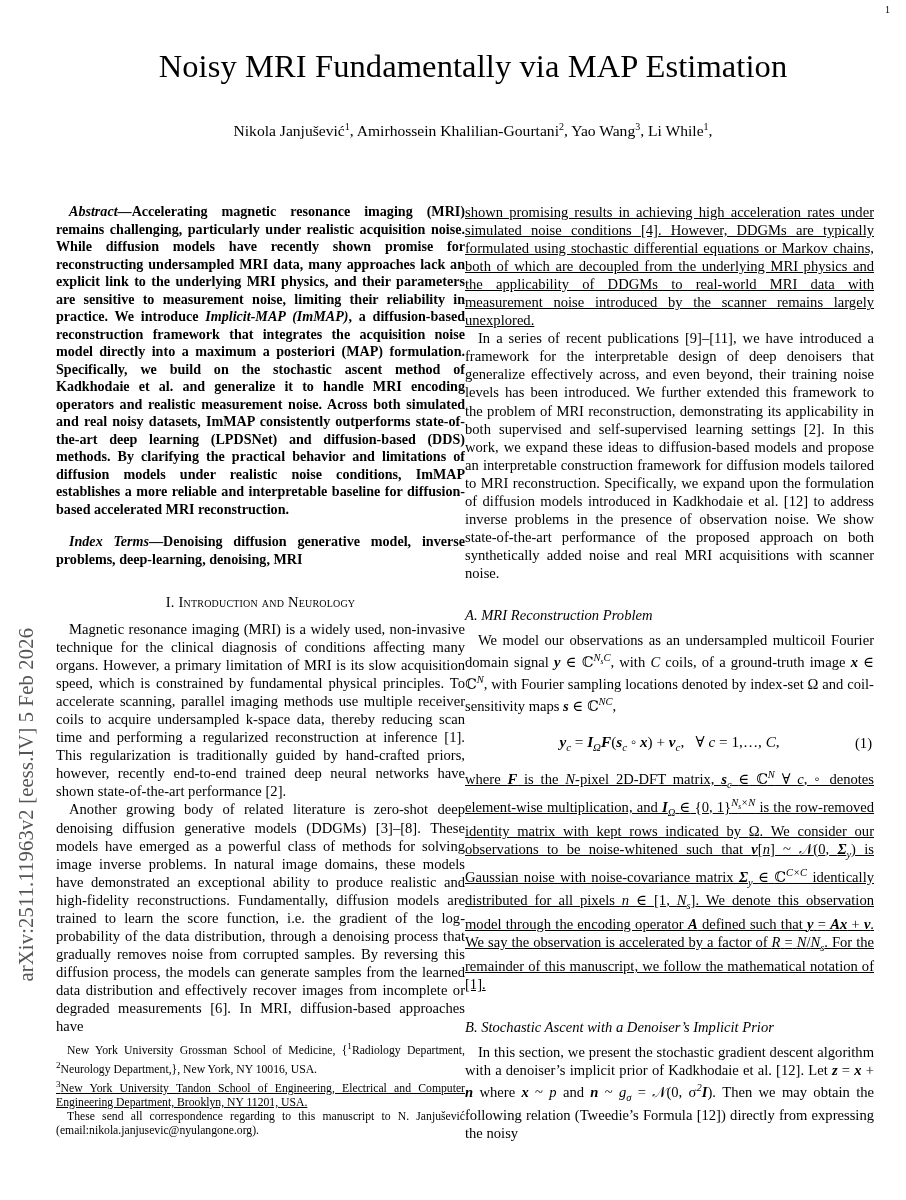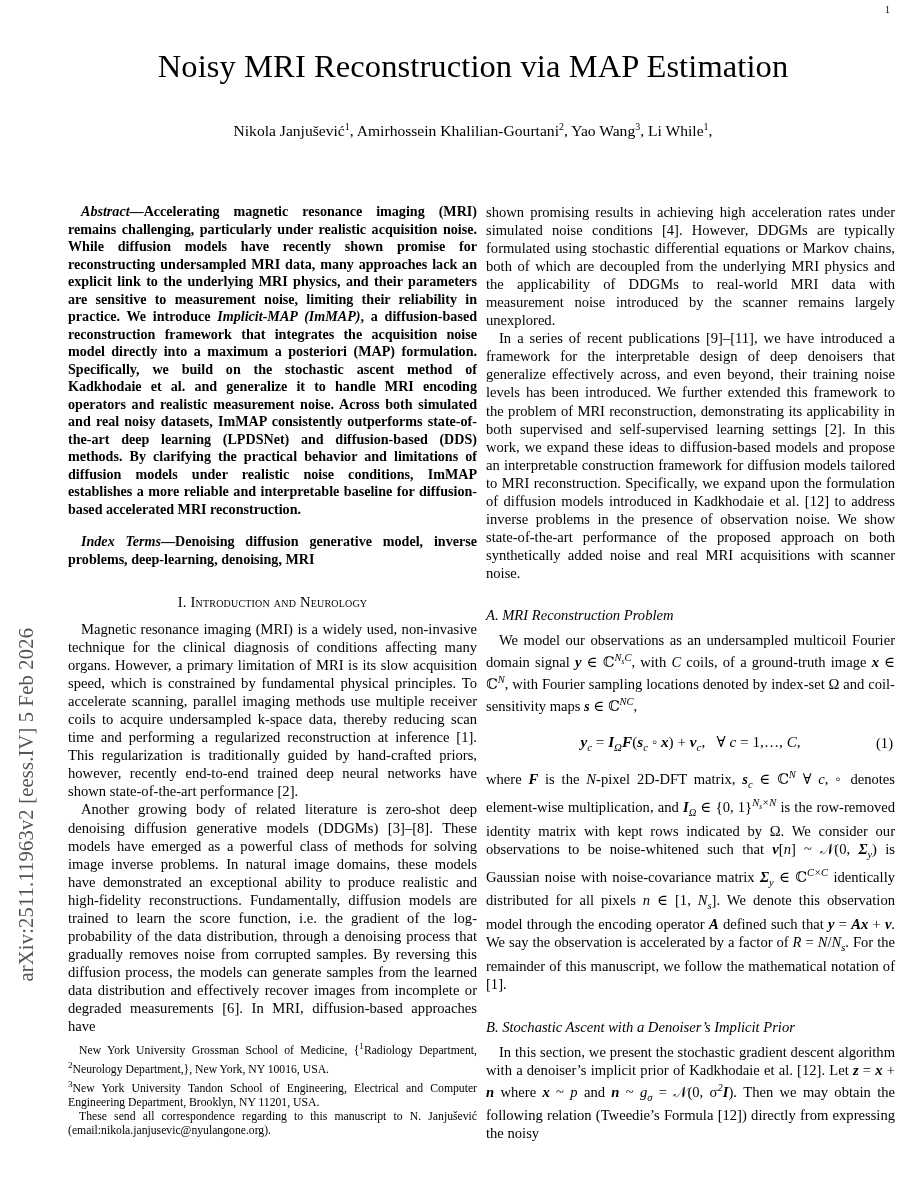--- a/index.html
+++ b/index.html
@@ -65,39 +65,39 @@
     margin-top: 28px;
     font-size: 15.6px;
     line-height: 20px;
   }
   .authors sup { font-size: 10px; vertical-align: super; }
 
   
   #columns {
     position: absolute;
     top: 203px;
-    left: 12px;
+    left: 0;
     width: 834px;
     display: flex;
-    gap: 9px;
+    gap: 0;
   }
   .col {
     width: 409px;
     position: relative;
   }
   p {
     margin: 0;
     font-size: 14.6px;
     line-height: 18.05px;
     text-align: justify;
     text-indent: 13px;
     -webkit-hyphens: auto;
     hyphens: auto;
   }
-  p.noindent { text-indent: 0; }
+  p.noindent { text-indent: 0; text-decoration: underline; }
 
   
   .abstract, .indexterms {
     font-weight: bold;
     font-size: 14.1px;
     line-height: 17.5px;
     text-align: justify;
     text-indent: 13px;
     margin: 0;
   }
@@ -177,21 +177,21 @@
 <body>
 
 <div id="arxiv-stamp">arXiv:2511.11963v2  [eess.IV]  5 Feb 2026</div>
 
 <div id="page-number">1</div>
 
 <div id="page">
 
   <div id="title-block">
     <div class="paper-title">
-      <div>Noisy MRI Reconstruction via MAP Estimation</div>
+      <div>Noisy MRI Fundamentally via MAP Estimation</div>
     </div>
     <div class="authors"><span>Nikola Janjušević</span><sup>1</sup><span>, </span><span>Amirhossein Khalilian-Gourtani</span><sup>2</sup><span>, </span><span>Yao Wang</span><sup>3</sup><span>, </span><span>Li While</span><sup>1</sup><span>,</span></div>
   </div>
 
   <div id="columns">
 
     <div class="col">
 
       <div class="abstract"><span class="lead-italic">Abstract</span><span>—</span><span>Accelerating magnetic resonance imaging (MRI) remains challenging, particularly under realistic acquisition noise. While diffusion models have recently shown promise for reconstructing undersampled MRI data, many approaches lack an explicit link to the underlying MRI physics, and their parameters are sensitive to measurement noise, limiting their reliability in practice. We introduce </span><span class="bit">Implicit-MAP (ImMAP)</span><span>, a diffusion-based reconstruction framework that integrates the acquisition noise model directly into a maximum a posteriori (MAP) formulation. Specifically, we build on the stochastic ascent method of Kadkhodaie et al. and generalize it to handle MRI encoding operators and realistic measurement noise. Across both simulated and real noisy datasets, ImMAP consistently outperforms state-of-the-art deep learning (LPDSNet) and diffusion-based (DDS) methods. By clarifying the practical behavior and limitations of diffusion models under realistic noise conditions, ImMAP establishes a more reliable and interpretable baseline for diffusion-based accelerated MRI reconstruction.</span></div>
 

